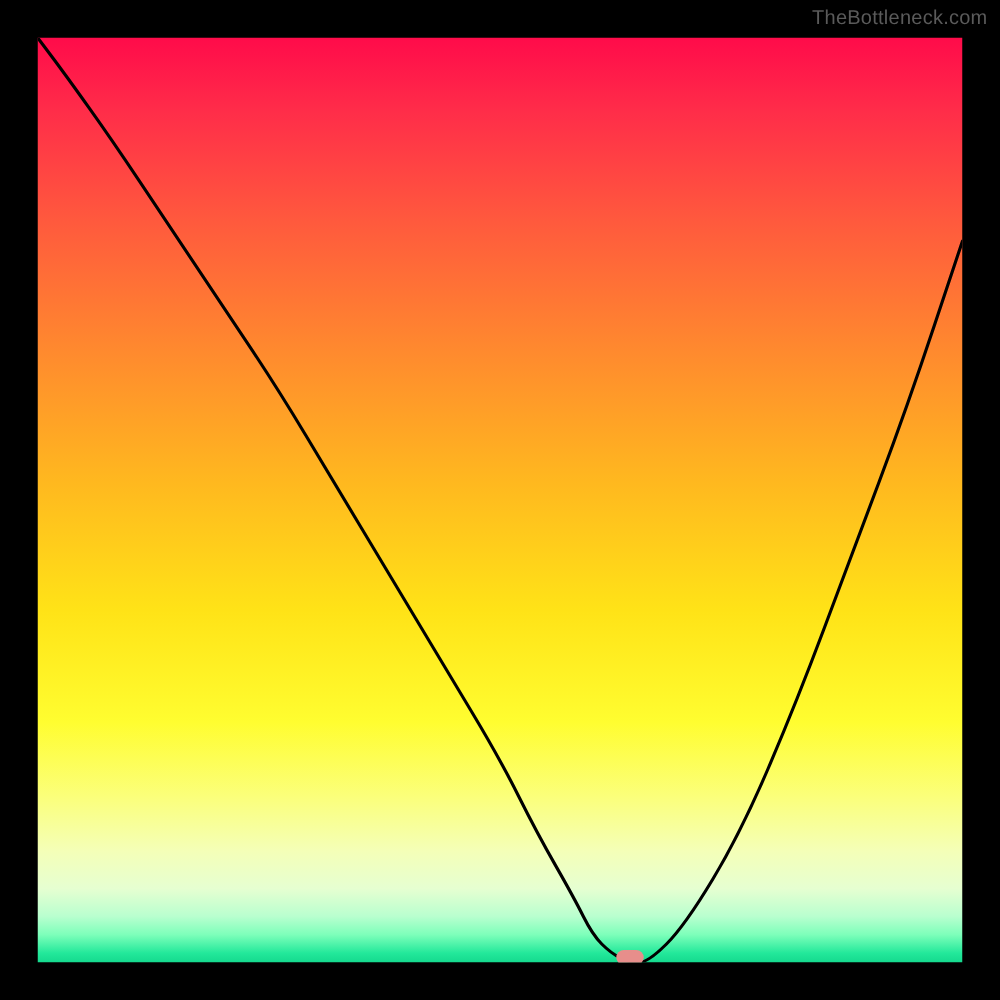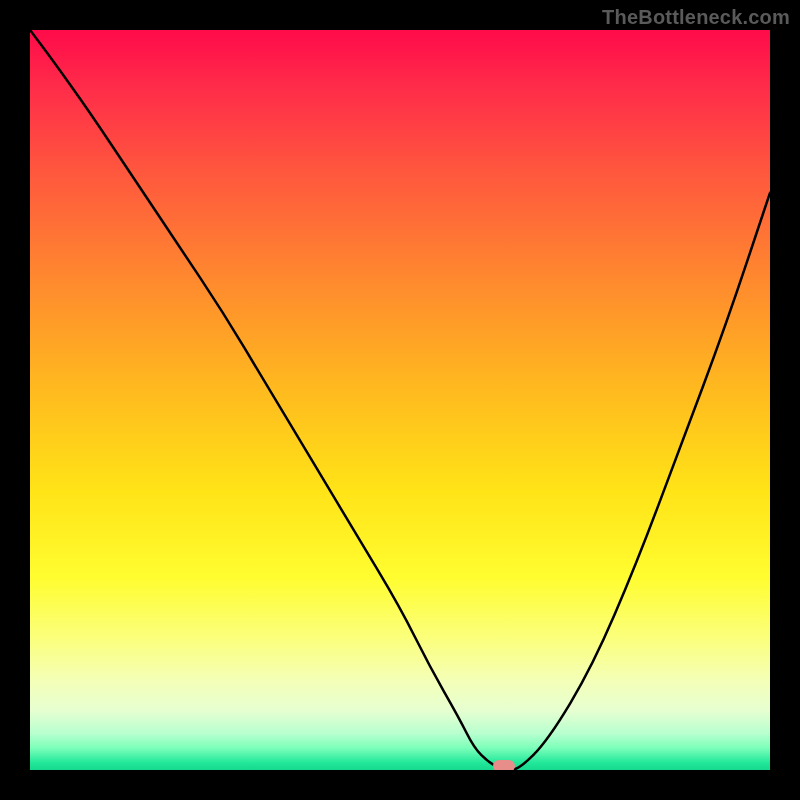--- a/index.html
+++ b/index.html
@@ -14,22 +14,22 @@
     position: relative;
     width: 800px;
     height: 800px;
     background: #000;
   }
   .watermark {
     position: absolute;
     top: 6px;
     right: 10px;
     color: #5a5a5a;
-    font-size: 20px;
-    font-weight: 700;
+    font-size: 16px;
+    font-weight: 400;
     letter-spacing: 0.2px;
   }
   .plot {
     position: absolute;
     left: 30px;
     top: 30px;
     width: 740px;
     height: 740px;
     overflow: hidden;
   }

